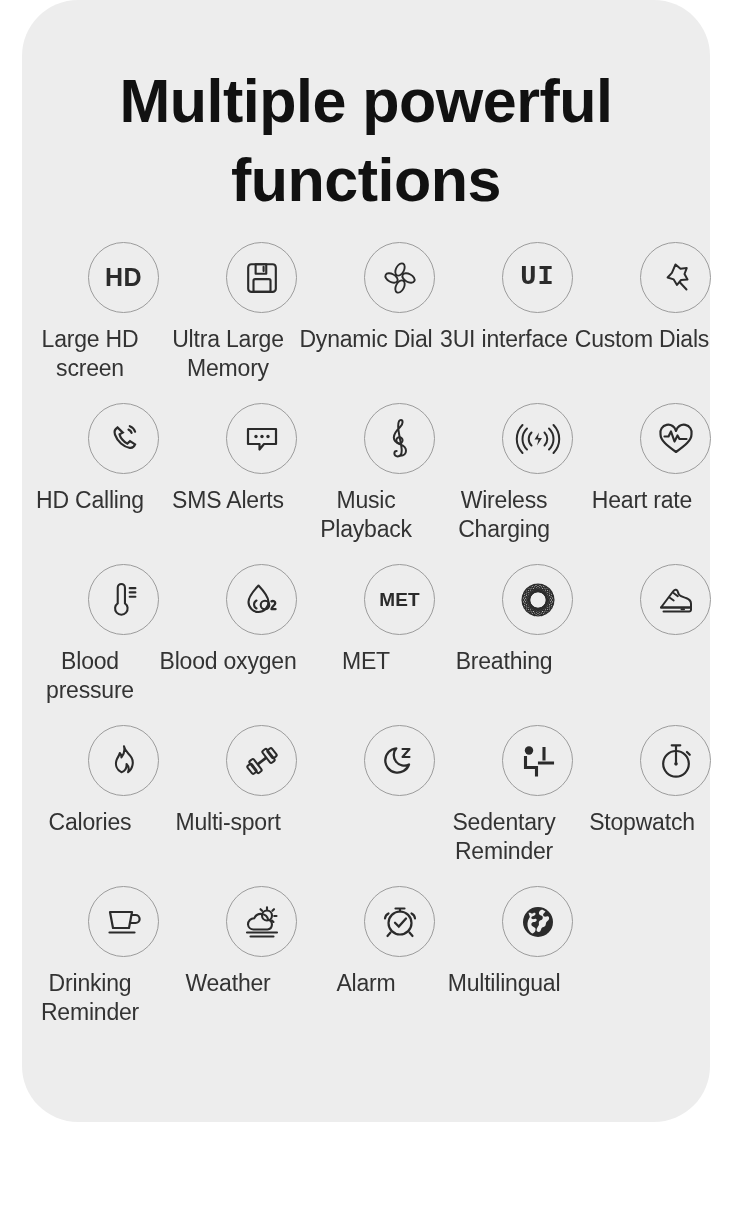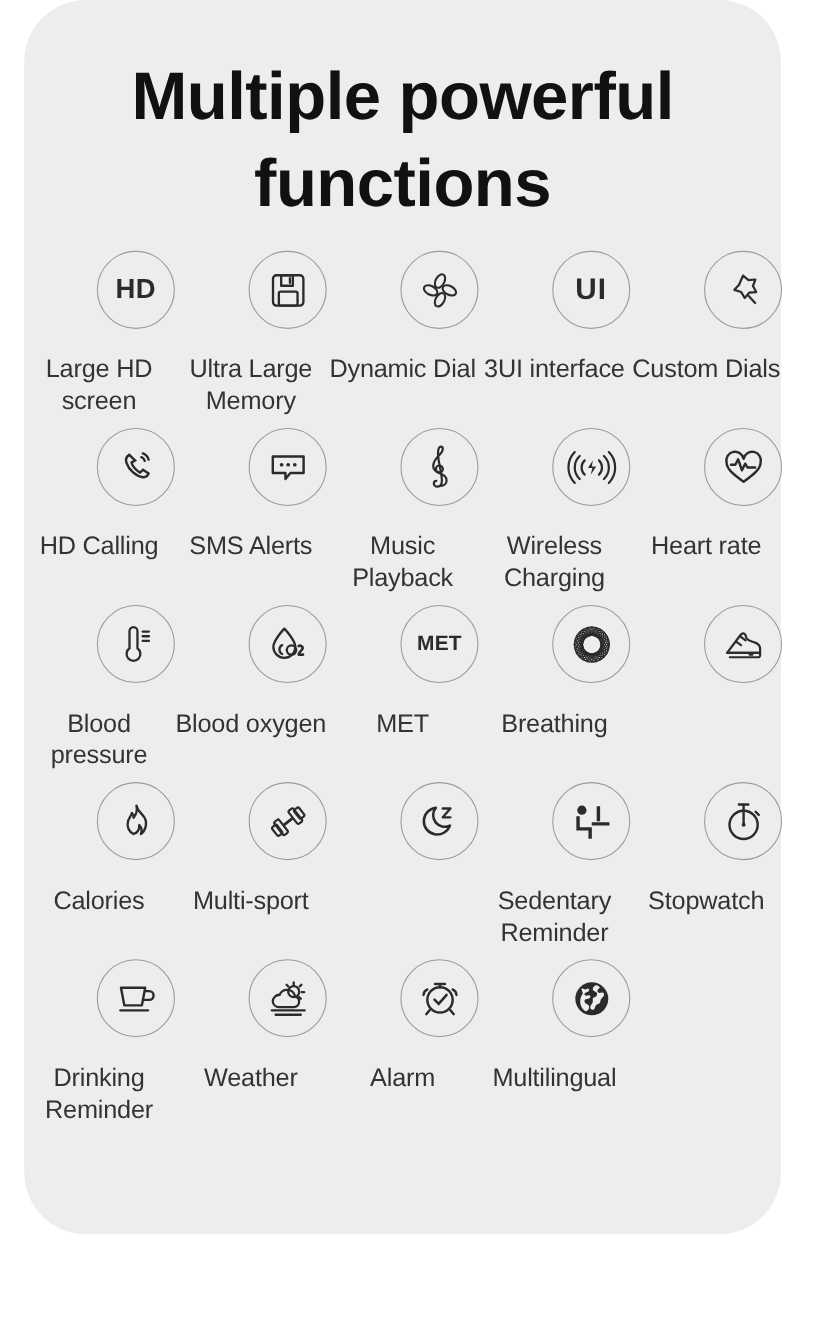--- a/index.html
+++ b/index.html
@@ -26,21 +26,21 @@
     top: 0px;
     width: 688px;
     height: 1122px;
     background: #ededed;
     border-radius: 0 0 56px 56px;
     border-top-left-radius: 56px;
     border-top-right-radius: 56px;
   }
   .title {
     margin: 0;
-    padding: 48px 40px 0 40px;
+    padding: 62px 40px 0 40px;
     text-align: center;
     font-size: 61px;
     line-height: 79px;
     font-weight: 700;
     color: #111111;
     letter-spacing: -0.5px;
   }
   .grid {
     margin: 0;
     padding: 0;
@@ -72,24 +72,24 @@
     overflow: visible;
   }
   .circle .txt {
     font-family: "Liberation Sans", "DejaVu Sans", sans-serif;
     font-weight: 700;
     color: #2b2b2b;
     line-height: 1;
     letter-spacing: 0.5px;
   }
   .txt.hd { font-size: 25px; }
-  .txt.ui { font-size: 27px; letter-spacing: 1px; }
+  .txt.ui { font-size: 27px; letter-spacing: 1px; font-family: Liberation Mono, monospace; }
   .txt.met { font-size: 19px; letter-spacing: 0.2px; }
   .label {
-    margin-top: 22px;
+    margin-top: 12px;
     text-align: center;
     font-size: 23px;
     line-height: 29px;
     color: #333333;
     width: 138px;
     letter-spacing: -0.2px;
   }
 </style>
 </head>
 <body>

